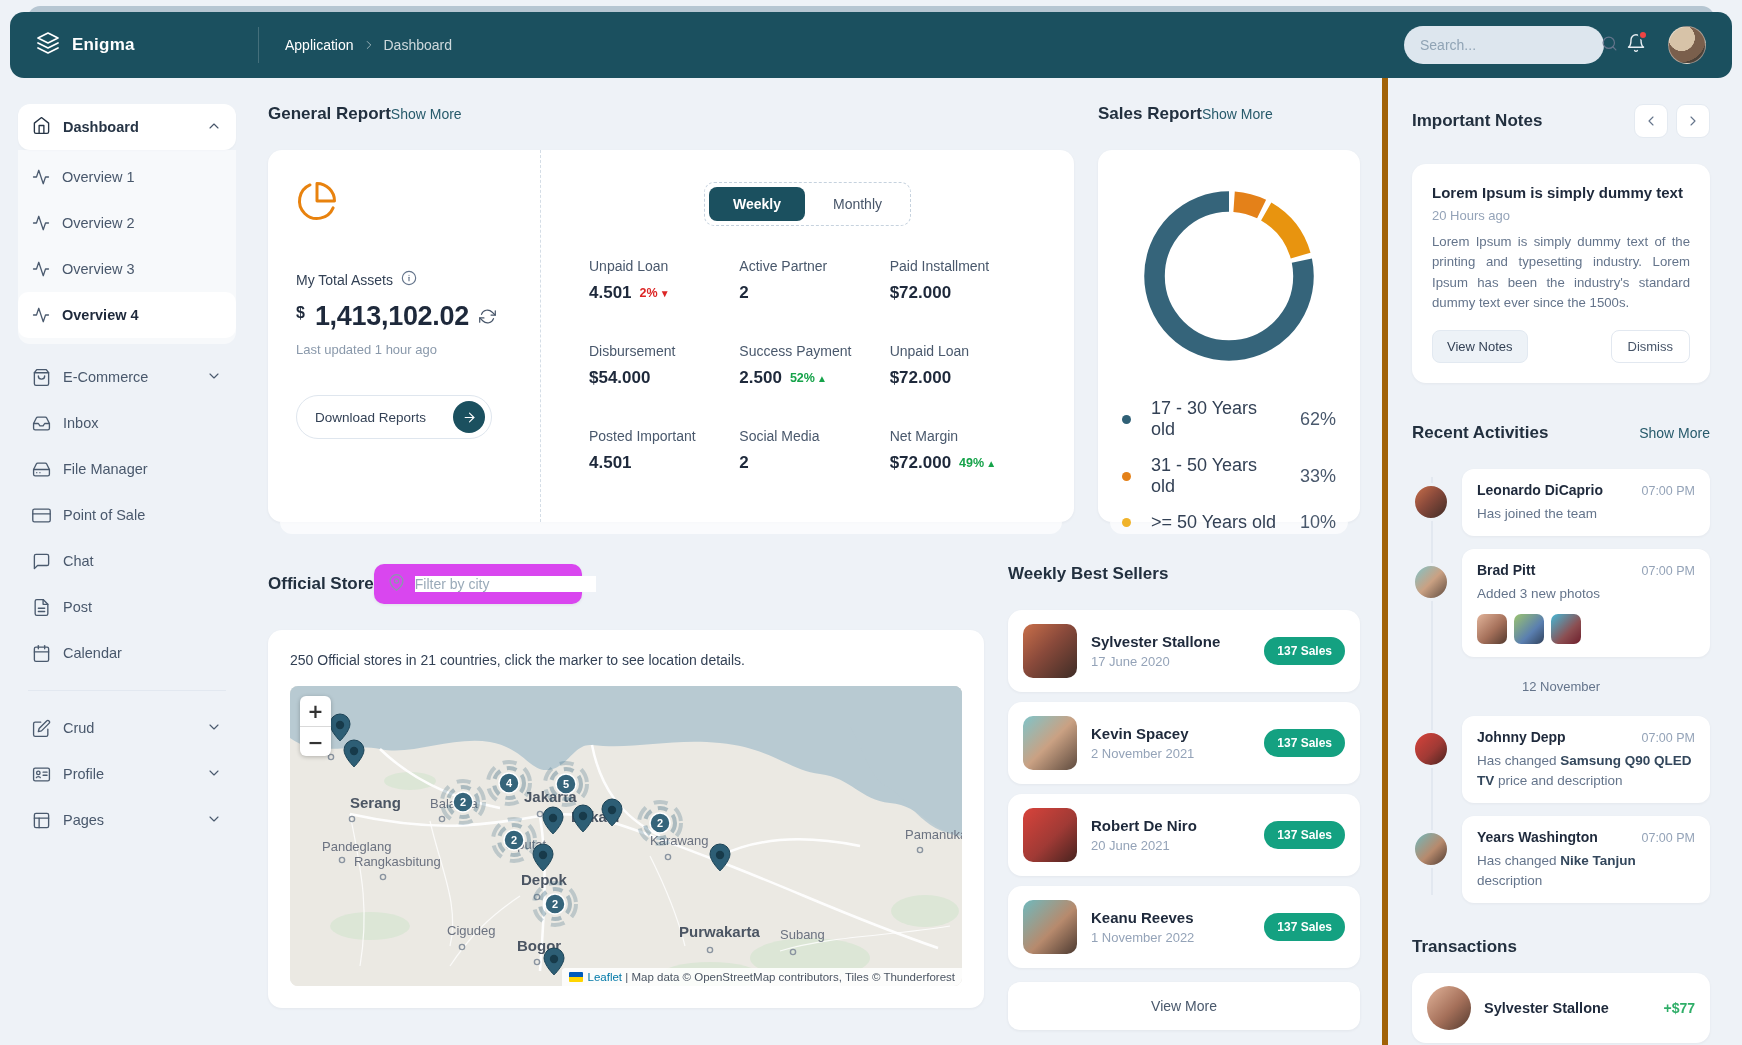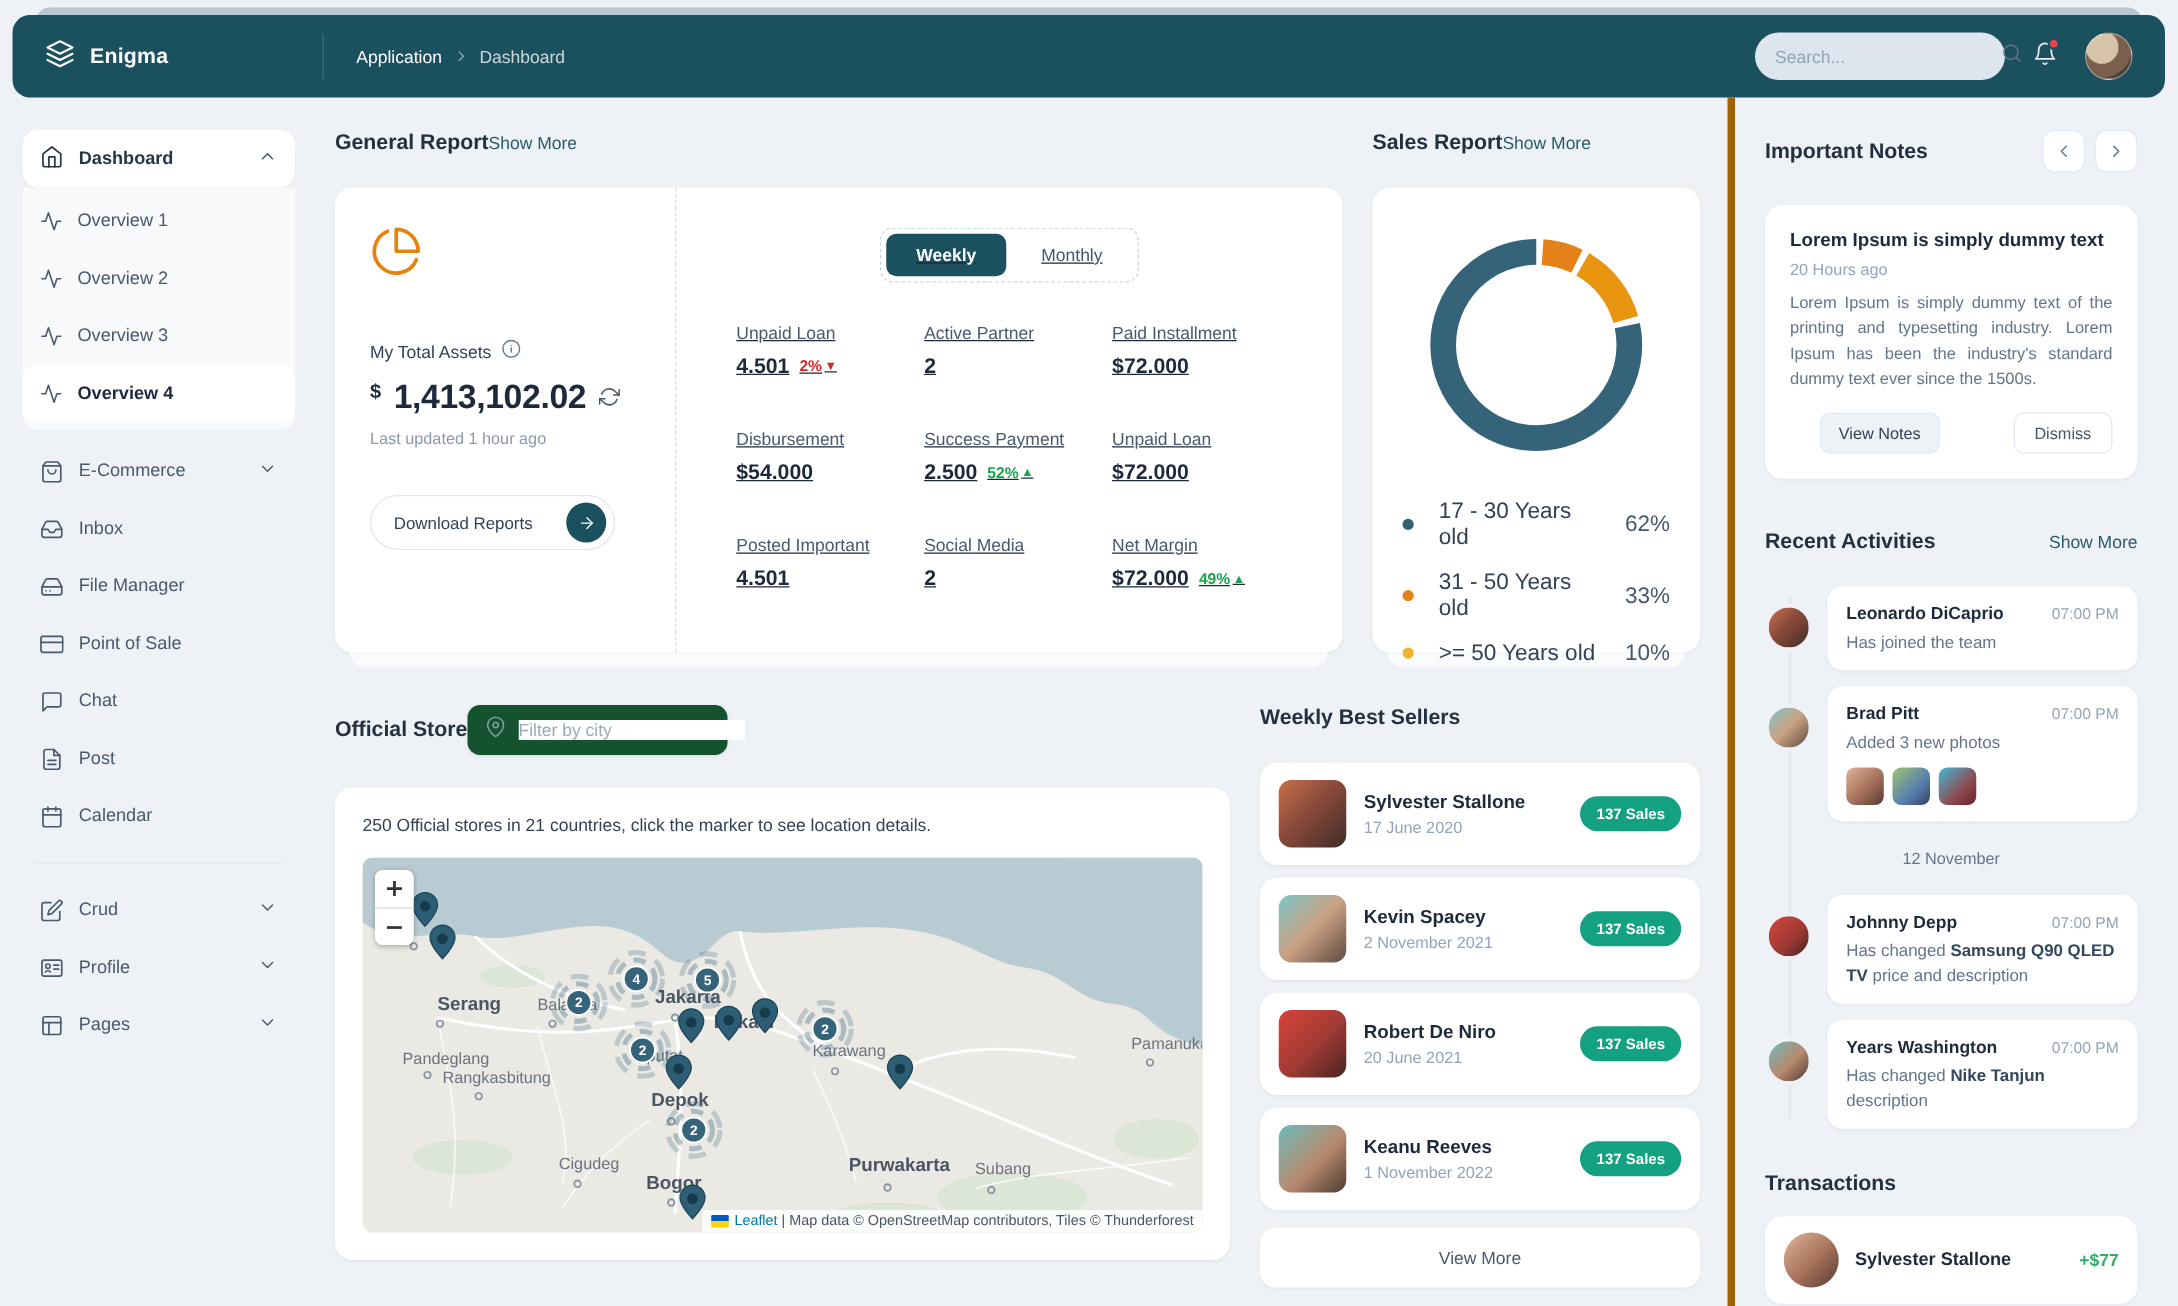--- a/index.html
+++ b/index.html
@@ -64,21 +64,21 @@
   .pie-ic { color:#e8820e; margin-bottom:44px; }
   .assets-label { display:flex; align-items:center; gap:8px; font-size:14px; color:#334155; }
   .assets-label .ic { color:#64748b; }
   .assets-value { display:flex; align-items:flex-start; gap:10px; margin-top:12px; }
   .assets-cur { font-size:16px; font-weight:700; margin-top:3px; }
   .assets-num { font-size:27px; font-weight:700; color:#1e293b; letter-spacing:-.3px; }
   .assets-value .ic { color:#475569; margin-top:7px; cursor:pointer; }
   .assets-updated { font-size:13px; color:#8a99ab; margin-top:10px; }
   .dl-btn { margin-top:38px; display:flex; align-items:center; justify-content:space-between; border:1px solid #dfe6ee; background:#fff; border-radius:999px; padding:5px 6px 5px 18px; width:196px; font-size:13.5px; color:#334155; cursor:pointer; font-family:inherit; }
   .dl-circle { width:32px; height:32px; border-radius:50%; background:#1b505f; color:#fff; display:flex; align-items:center; justify-content:center; }
-  .gr-right { flex:1; border-left:1px dashed #d4dde6; padding:20px 34px 0 34px;text-decoration:underline; }
+  .gr-right { flex:1; border-left:1px dashed #d4dde6; padding:20px 34px 0 34px; }
   .toggle { border:1px dashed #c6d2de; border-radius:10px; padding:4px; display:flex; gap:4px; width:max-content; margin:12px auto 32px; }
   .toggle-opt { padding:9px 24px; font-size:14px; color:#475569; border-radius:8px; cursor:pointer; }
   .toggle-opt.active { background:#1b505f; color:#fff; font-weight:700; }
   .stats-grid { display:grid; grid-template-columns:repeat(3,1fr); row-gap:40px; padding-left:14px; }
   .stat-label { font-size:14px; color:#49586c; margin-bottom:9px; }
   .stat-valrow { display:flex; align-items:center; gap:8px; }
   .stat-value { font-size:17px; font-weight:700; color:#1e293b; }
   .stat-delta { font-size:12.5px; font-weight:700; display:flex; align-items:center; gap:2px; }
   .stat-delta.down { color:#dc2626; }
   .stat-delta.up { color:#16a34a; }
@@ -89,21 +89,21 @@
   .donut-wrap { display:flex; justify-content:center; padding-top:6px; }
   .legend { margin-top:24px; }
   .legend-row { display:flex; align-items:center; gap:20px; margin-bottom:15px; font-size:18px; }
   .legend-dot { width:9px; height:9px; border-radius:50%; flex:none; }
   .legend-label { color:#334155; flex:1; }
   .legend-val { color:#49586c; }
 
   
   .store-card { padding:22px; }
   .store-desc { font-size:14px; color:#334155; margin-bottom:18px; }
-  .filter-pill { display:flex; align-items:center; gap:10px; background:#14532d; border-radius:10px; height:40px; width:208px; padding:0 14px; box-shadow:0 1px 3px rgba(30,41,59,.08); }
+  .filter-pill { display:flex; align-items:center; gap:10px; background:#d946ef; border-radius:10px; height:40px; width:208px; padding:0 14px; box-shadow:0 1px 3px rgba(30,41,59,.08); }
   .filter-pill .ic { color:#8a99ab; }
   .filter-pill input { border:none; outline:none; flex:1; font-size:14px; color:#334155; font-family:inherit; }
   .filter-pill input::placeholder { color:#9aaab9; }
   .map-box { position:relative; width:672px; height:300px; border-radius:8px; overflow:hidden; background:#ebe9e3; }
   .map-ctl { position:absolute; top:10px; left:10px; width:31px; background:#fff; border-radius:6px; box-shadow:0 1px 4px rgba(0,0,0,.25); overflow:hidden; }
   .map-ctl-btn { width:31px; height:30px; display:flex; align-items:center; justify-content:center; font-size:19px; font-weight:700; color:#333; cursor:pointer; font-family:"DejaVu Sans",sans-serif; }
   .map-ctl-btn + .map-ctl-btn { border-top:1px solid #d9d9d9; }
   .map-attr { position:absolute; right:0; bottom:0; background:rgba(255,255,255,.85); font-size:11.5px; color:#4b5563; padding:3px 7px; display:flex; align-items:center; gap:5px; border-radius:3px 0 0 0; }
   .ua-flag { display:inline-block; width:14px; height:10px; background:linear-gradient(#005bbb 50%, #ffd500 50%); border-radius:1px; }
   .leaflet-link { color:#0078a8; }
@@ -121,21 +121,21 @@
 
   
   .rc-head { display:flex; align-items:center; justify-content:space-between; margin-bottom:26px; }
   .rc-title { font-size:17px; font-weight:700; color:#22303f; }
   .nav-sq { width:34px; height:34px; background:#fff; border:1px solid #e4eaf1; border-radius:9px; display:flex; align-items:center; justify-content:center; color:#64748b; cursor:pointer; }
   .nav-btns { display:flex; gap:8px; }
   .note-card { padding:20px; }
   .note-title { font-size:15px; font-weight:700; color:#1e293b; }
   .note-time { font-size:13px; color:#94a3b8; margin:7px 0 9px; }
   .note-body { font-size:13.2px; color:#64748b; line-height:1.55; text-align:justify; }
-  .note-btns { display:flex; justify-content:space-between; margin-top:16px;margin-left:24px; }
+  .note-btns { display:flex; justify-content:space-between; margin-top:16px; }
   .btn-light { background:#edf2f7; border:1px solid #e2e9f1; border-radius:8px; padding:8px 14px; font-size:13px; color:#334155; cursor:pointer; font-family:inherit; }
   .btn-outline { background:#fff; border:1px solid #e2e8f0; border-radius:8px; padding:8px 16px; font-size:13px; color:#475569; cursor:pointer; font-family:inherit; }
 
   .timeline { position:relative; margin-top:6px; }
   .timeline::before { content:""; position:absolute; left:19px; top:8px; bottom:8px; width:2px; background:#e2e8f0; }
   .act-item { position:relative; margin-left:50px; margin-bottom:13px; }
   .act-avatar { position:absolute; left:-50px; top:14px; width:38px; height:38px; border-radius:50%; border:3px solid #eef2f7; }
   .act-card { background:#fff; border-radius:12px; padding:13px 15px; box-shadow:0 1px 3px rgba(30,41,59,.05); }
   .act-head { display:flex; justify-content:space-between; align-items:baseline; gap:8px; }
   .act-name { font-size:14px; font-weight:700; color:#1e293b; }

